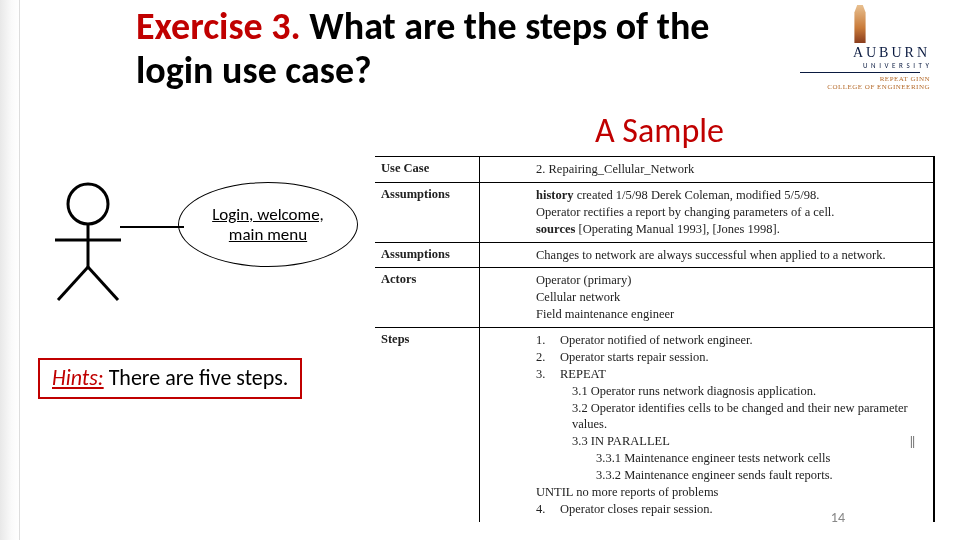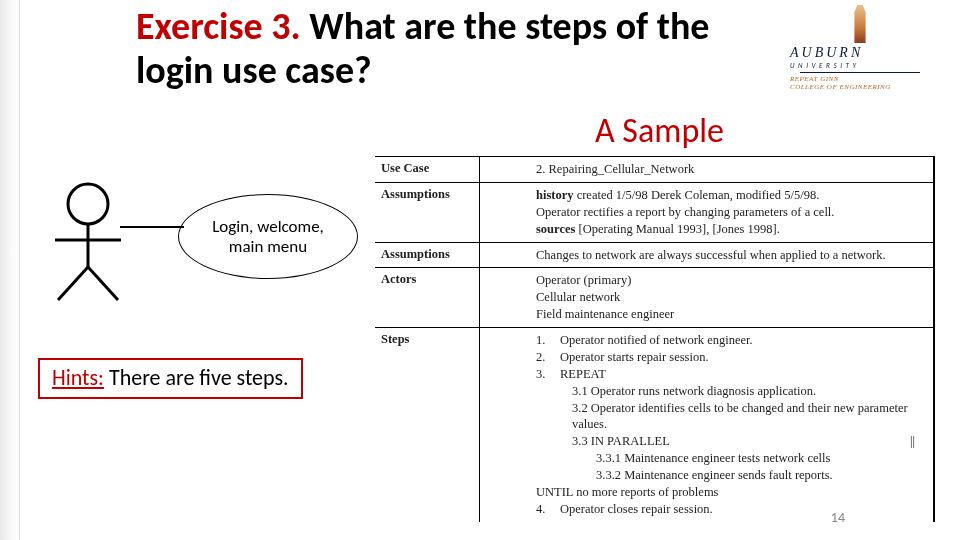--- a/index.html
+++ b/index.html
@@ -29,22 +29,21 @@
     line-height: 1.15;
     color: #000;
     margin-left: 16px;
   }
   .title .accent { color: #c00000; }
   .logo {
     position: absolute;
     top: 5px;
     right: 30px;
     width: 140px;
-    text-align: left;
-    font-style: italic;
+    text-align: right;
   }
   .logo .tower {
     width: 28px; height: 38px;
     margin: 0 auto;
     background: linear-gradient(to bottom, #e8c090 0%, #c97b3a 60%, #8a3d1d 100%);
     clip-path: polygon(40% 0, 60% 0, 70% 20%, 70% 100%, 30% 100%, 30% 20%);
   }
   .logo .auburn { font-family: Georgia, serif; font-size: 14px; letter-spacing: 3px; color: #0a1a40; margin-top: 2px; }
   .logo .univ { font-size: 7px; color: #0a1a40; letter-spacing: 1px; }
   .logo .rule { border-top: 1px solid #0a1a40; margin: 2px 10px; }
@@ -58,24 +57,25 @@
   }
   .actor {
     position: absolute;
     top: 182px;
     left: 43px;
     width: 90px;
     height: 120px;
   }
   .bubble-wrap {
     position: absolute;
-    top: 194px;
+    top: 182px;
     left: 178px;
     width: 200px;
     height: 100px;
+    text-decoration: underline;
   }
   .bubble {
     border: 1.8px solid #000;
     border-radius: 50%;
     width: 180px;
     height: 85px;
     display: flex;
     align-items: center;
     justify-content: center;
     text-align: center;
@@ -92,21 +92,21 @@
     background: #000;
   }
   .hints-box {
     position: absolute;
     top: 358px;
     left: 38px;
     border: 2px solid #c00000;
     padding: 4px 12px 6px 12px;
     font-size: 22px;
   }
-  .hints-box .hl { color: #c00000; text-decoration: underline; }
+  .hints-box .hl { color: #c00000; text-decoration: underline; font-style: italic; }
   .usecase-table {
     position: absolute;
     top: 156px;
     left: 375px;
     width: 560px;
     border-top: 1px solid #000;
     border-right: 2px solid #000;
     background: #fff;
     font-family: Georgia, 'Times New Roman', serif;
     font-size: 12.5px;

